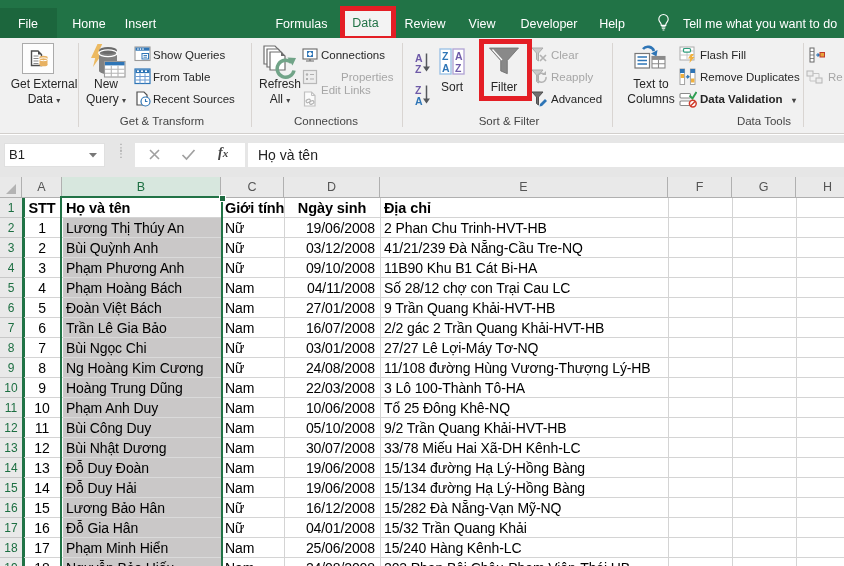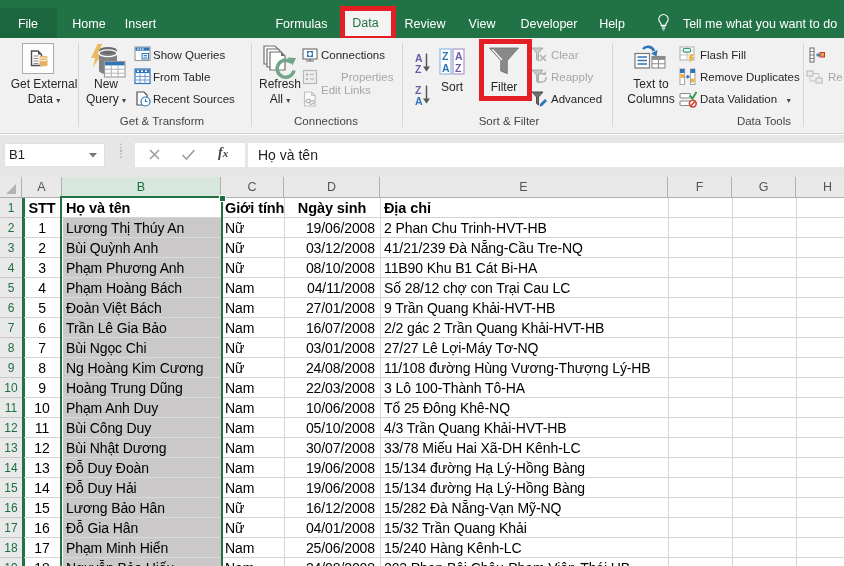--- a/index.html
+++ b/index.html
@@ -222,21 +222,21 @@
     <path d="M6.8 8.8 h2.6 M8.2 7.2 l1.8 1.6 -1.8 1.6" fill="none" stroke="#2e75b6" stroke-width="1.2"></path>
   </svg>
   <div class="slabel" style="left:700px;top:31px;">Remove Duplicates</div>
   <svg class="abs" style="left:679px;top:53px;" width="18" height="17" viewBox="0 0 18 17">
     <rect x="1" y="2.5" width="10.5" height="4.5" rx="1" fill="#fff" stroke="#8a8a8a" stroke-width="1.1"></rect>
     <rect x="1" y="10" width="10.5" height="4.5" rx="1" fill="#fff" stroke="#8a8a8a" stroke-width="1.1"></rect>
     <path d="M10.5 4.5 l3 3 4-6.5" fill="none" stroke="#2f9e52" stroke-width="2"></path>
     <circle cx="13.8" cy="12.6" r="3.4" fill="#fff" stroke="#cf3a2a" stroke-width="1.5"></circle>
     <path d="M11.5 15 l4.8-4.8" stroke="#cf3a2a" stroke-width="1.5"></path>
   </svg>
-  <div class="slabel" style="left:700px;top:53px;">Data Validation&nbsp;&nbsp;&nbsp;<span class="drop">▾</span></div>
+  <div class="slabel" style="left:700px;top:53px;font-weight:bold;">Data Validation&nbsp;&nbsp;&nbsp;<span class="drop">▾</span></div>
 
   <svg class="abs" style="left:809px;top:9px;" width="16" height="16" viewBox="0 0 16 16">
     <rect x="1" y="1" width="4" height="14" fill="#fff" stroke="#6a6a6a" stroke-width="1"></rect>
     <path d="M1 4.5 h4 M1 8 h4 M1 11.5 h4" stroke="#6a6a6a" stroke-width=".8"></path>
     <path d="M7 8 h3 M8.5 6.5 l1.8 1.5 -1.8 1.5" fill="none" stroke="#2e75b6" stroke-width="1.2"></path>
     <rect x="11" y="5.5" width="4.5" height="4.5" fill="#e8a33d" stroke="#c0392b" stroke-width="1"></rect>
   </svg>
   <div class="slabel" style="left:828px;top:9px;margin-left:46px;">Co</div>
   <svg class="abs" style="left:806px;top:31px;" width="19" height="16" viewBox="0 0 19 16">
     <rect x="1" y="2" width="6" height="5" fill="#ededed" stroke="#b5b5b5" stroke-width="1"></rect>
@@ -369,21 +369,21 @@
       <div class="cell" style="left:284px;top:42px;width:91px;text-align:right;">19/06/2008</div>
       <div class="cell" style="left:384px;top:42px;">2 Phan Chu Trinh-HVT-HB</div>
       <div class="cell" style="left:22px;top:62px;width:40px;text-align:center;">2</div>
       <div class="cell" style="left:66px;top:62px;">Bùi Quỳnh Anh</div>
       <div class="cell" style="left:225px;top:62px;">Nữ</div>
       <div class="cell" style="left:284px;top:62px;width:91px;text-align:right;">03/12/2008</div>
       <div class="cell" style="left:384px;top:62px;">41/21/239 Đà Nẵng-Cầu Tre-NQ</div>
       <div class="cell" style="left:22px;top:82px;width:40px;text-align:center;">3</div>
       <div class="cell" style="left:66px;top:82px;">Phạm Phương Anh</div>
       <div class="cell" style="left:225px;top:82px;">Nữ</div>
-      <div class="cell" style="left:284px;top:82px;width:91px;text-align:right;">08/10/2008</div>
+      <div class="cell" style="left:284px;top:82px;width:91px;text-align:right;">09/10/2008</div>
       <div class="cell" style="left:384px;top:82px;">11B90 Khu B1 Cát Bi-HA</div>
       <div class="cell" style="left:22px;top:102px;width:40px;text-align:center;">4</div>
       <div class="cell" style="left:66px;top:102px;">Phạm Hoàng Bách</div>
       <div class="cell" style="left:225px;top:102px;">Nam</div>
       <div class="cell" style="left:284px;top:102px;width:91px;text-align:right;">04/11/2008</div>
       <div class="cell" style="left:384px;top:102px;">Số 28/12 chợ con Trại Cau LC</div>
       <div class="cell" style="left:22px;top:122px;width:40px;text-align:center;">5</div>
       <div class="cell" style="left:66px;top:122px;">Đoàn Việt Bách</div>
       <div class="cell" style="left:225px;top:122px;">Nam</div>
       <div class="cell" style="left:284px;top:122px;width:91px;text-align:right;">27/01/2008</div>
@@ -410,21 +410,21 @@
       <div class="cell" style="left:384px;top:202px;">3 Lô 100-Thành Tô-HA</div>
       <div class="cell" style="left:22px;top:222px;width:40px;text-align:center;">10</div>
       <div class="cell" style="left:66px;top:222px;">Phạm Anh Duy</div>
       <div class="cell" style="left:225px;top:222px;">Nam</div>
       <div class="cell" style="left:284px;top:222px;width:91px;text-align:right;">10/06/2008</div>
       <div class="cell" style="left:384px;top:222px;">Tổ 25 Đông Khê-NQ</div>
       <div class="cell" style="left:22px;top:242px;width:40px;text-align:center;">11</div>
       <div class="cell" style="left:66px;top:242px;">Bùi Công Duy</div>
       <div class="cell" style="left:225px;top:242px;">Nam</div>
       <div class="cell" style="left:284px;top:242px;width:91px;text-align:right;">05/10/2008</div>
-      <div class="cell" style="left:384px;top:242px;">4/3 Trần Quang Khải-HVT-HB</div>
+      <div class="cell" style="left:384px;top:242px;">9/2 Trần Quang Khải-HVT-HB</div>
       <div class="cell" style="left:22px;top:262px;width:40px;text-align:center;">12</div>
       <div class="cell" style="left:66px;top:262px;">Bùi Nhật Dương</div>
       <div class="cell" style="left:225px;top:262px;">Nam</div>
       <div class="cell" style="left:284px;top:262px;width:91px;text-align:right;">30/07/2008</div>
       <div class="cell" style="left:384px;top:262px;">33/78 Miếu Hai Xã-DH Kênh-LC</div>
       <div class="cell" style="left:22px;top:282px;width:40px;text-align:center;">13</div>
       <div class="cell" style="left:66px;top:282px;">Đỗ Duy Đoàn</div>
       <div class="cell" style="left:225px;top:282px;">Nam</div>
       <div class="cell" style="left:284px;top:282px;width:91px;text-align:right;">19/06/2008</div>
       <div class="cell" style="left:384px;top:282px;">15/134 đường Hạ Lý-Hồng Bàng</div>

